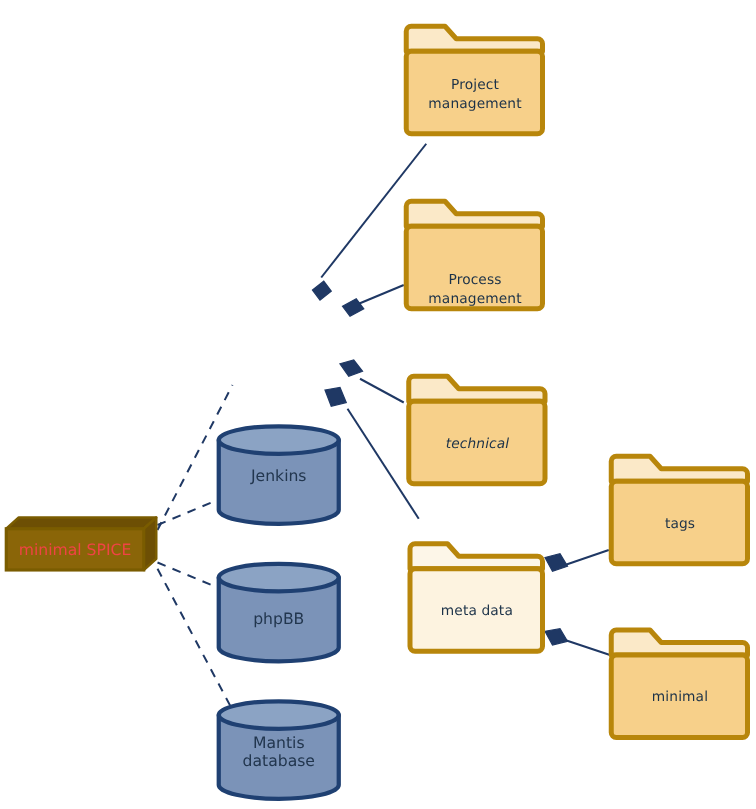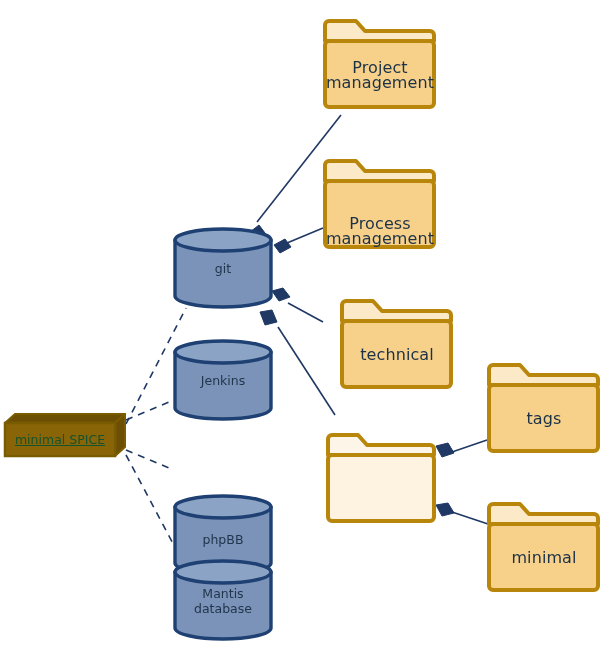--- a/index.html
+++ b/index.html
@@ -36,21 +36,21 @@
     position: absolute;
     left: 0; top: 0;
     overflow: visible;
   }
   .folder .folder-label {
     position: absolute;
     left: 0;
     right: 0;
     text-align: center;
     color: #1b3148;
-    font-size: 16px;
+    font-size: 11px;
     line-height: 15px;
     white-space: pre-line;
     letter-spacing: 0.1px;
   }
 
   
   .db {
     position: absolute;
   }
   .db .db-svg {
@@ -73,25 +73,24 @@
     position: absolute;
   }
   .box3d .box-svg {
     position: absolute;
     left: 0; top: 0;
     overflow: visible;
   }
   .box3d .box-label {
     position: absolute;
     text-align: center;
-    color: #14532d;
+    color: #ef4444;
     font-size: 12.5px;
     line-height: 15px;
     white-space: pre-line;
-    text-decoration: underline;
   }
 </style>
 </head>
 <body>
 
 <div id="diagram-root">
 
   <svg id="edge-layer" width="605" height="647" viewBox="0 0 605 647">
 
     <line x1="126" y1="424" x2="186" y2="308" stroke="#1f3864" stroke-width="1.6" stroke-dasharray="7,6"></line>
@@ -126,37 +125,30 @@
 
       <polygon points="1,13 11,4 121,4 111,13" fill="#6d4f04" stroke="#7a5c00" stroke-width="2" stroke-linejoin="round"></polygon>
 
       <polygon points="111,13 121,4 121,37 111,46" fill="#6d4f04" stroke="#7a5c00" stroke-width="2" stroke-linejoin="round"></polygon>
 
       <rect x="1" y="13" width="110" height="33" fill="#8a6508" stroke="#7a5c00" stroke-width="2.5"></rect>
     </svg>
     <div class="box-label" style="left:1px; top:22px; width:110px;">minimal SPICE</div>
   </div>
 
-  <div class="db" id="node-git" style="left:172px; top:228px; width:102px; height:80px;">
-    <svg class="db-svg" width="102" height="80" viewBox="0 0 102 80">
-      <path d="M3,12 L3,68 A48,11 0 0 0 99,68 L99,12 Z" fill="#7b93b8" stroke="#1f4072" stroke-width="3.4" stroke-linejoin="round"></path>
-      <ellipse cx="51" cy="12" rx="48" ry="11" fill="#8ba3c4" stroke="#1f4072" stroke-width="3.4"></ellipse>
-    </svg>
-    <div class="db-label" style="top:33px;">git</div>
-  </div>
 
   <div class="db" id="node-jenkins" style="left:172px; top:340px; width:102px; height:104px;">
     <svg class="db-svg" width="102" height="80" viewBox="0 0 102 80">
       <path d="M3,12 L3,68 A48,11 0 0 0 99,68 L99,12 Z" fill="#7b93b8" stroke="#1f4072" stroke-width="3.4" stroke-linejoin="round"></path>
       <ellipse cx="51" cy="12" rx="48" ry="11" fill="#8ba3c4" stroke="#1f4072" stroke-width="3.4"></ellipse>
     </svg>
     <div class="db-label" style="top:33px;">Jenkins</div>
   </div>
 
-  <div class="db" id="node-phpbb" style="left:172px; top:450px; width:102px; height:80px;margin-top:45px;">
+  <div class="db" id="node-phpbb" style="left:172px; top:450px; width:102px; height:80px;">
     <svg class="db-svg" width="102" height="80" viewBox="0 0 102 80">
       <path d="M3,12 L3,68 A48,11 0 0 0 99,68 L99,12 Z" fill="#7b93b8" stroke="#1f4072" stroke-width="3.4" stroke-linejoin="round"></path>
       <ellipse cx="51" cy="12" rx="48" ry="11" fill="#8ba3c4" stroke="#1f4072" stroke-width="3.4"></ellipse>
     </svg>
     <div class="db-label" style="top:37px;">phpBB</div>
   </div>
 
   <div class="db" id="node-mantis-database" style="left:172px; top:560px; width:102px; height:80px;">
     <svg class="db-svg" width="102" height="80" viewBox="0 0 102 80">
       <path d="M3,12 L3,68 A48,11 0 0 0 99,68 L99,12 Z" fill="#7b93b8" stroke="#1f4072" stroke-width="3.4" stroke-linejoin="round"></path>
@@ -177,33 +169,34 @@
 
   <div class="folder" id="node-process-management" style="left:322px; top:156px; width:116px; height:96px;">
     <svg class="folder-svg" width="116" height="96" viewBox="0 0 116 96">
       <path d="M3,25 L3,9 A4,4 0 0 1 7,5 L34,5 L43,15 L108,15 A4,4 0 0 1 112,19 L112,25 Z" fill="#fbe9c8" stroke="#b8860b" stroke-width="4" stroke-linejoin="round"></path>
       <rect x="3" y="25" width="109" height="66" rx="4" ry="4" fill="#f7d08a" stroke="#b8860b" stroke-width="4"></rect>
     </svg>
     <div class="folder-label" style="top:44px;margin-top:16px;">Process
 management</div>
   </div>
 
-  <div class="folder" id="node-technical" style="left:339px; top:296px; width:116px; height:96px;">
+  <div class="folder" id="node-technical" style="left:324px; top:296px; width:116px; height:96px;font-style:italic;">
     <svg class="folder-svg" width="116" height="96" viewBox="0 0 116 96">
       <path d="M3,25 L3,9 A4,4 0 0 1 7,5 L34,5 L43,15 L108,15 A4,4 0 0 1 112,19 L112,25 Z" fill="#fbe9c8" stroke="#b8860b" stroke-width="4" stroke-linejoin="round"></path>
       <rect x="3" y="25" width="109" height="66" rx="4" ry="4" fill="#f7d08a" stroke="#b8860b" stroke-width="4"></rect>
     </svg>
     <div class="folder-label" style="top:51px;">technical</div>
   </div>
 
   <div class="folder" id="node-meta-data" style="left:325px; top:430px; width:113px; height:96px;">
     <svg class="folder-svg" width="113" height="96" viewBox="0 0 113 96">
       <path d="M3,25 L3,9 A4,4 0 0 1 7,5 L33,5 L42,15 L105,15 A4,4 0 0 1 109,19 L109,25 Z" fill="#fdf6e8" stroke="#b8860b" stroke-width="4" stroke-linejoin="round"></path>
       <rect x="3" y="25" width="106" height="66" rx="4" ry="4" fill="#fdf3e0" stroke="#b8860b" stroke-width="4"></rect>
     </svg>
+    <div class="folder-label" style="top:51px;">meta data</div>
   </div>
 
   <div class="folder" id="node-tags" style="left:486px; top:360px; width:116px; height:96px;">
     <svg class="folder-svg" width="116" height="96" viewBox="0 0 116 96">
       <path d="M3,25 L3,9 A4,4 0 0 1 7,5 L34,5 L43,15 L108,15 A4,4 0 0 1 112,19 L112,25 Z" fill="#fbe9c8" stroke="#b8860b" stroke-width="4" stroke-linejoin="round"></path>
       <rect x="3" y="25" width="109" height="66" rx="4" ry="4" fill="#f7d08a" stroke="#b8860b" stroke-width="4"></rect>
     </svg>
     <div class="folder-label" style="top:51px;">tags</div>
   </div>
 

